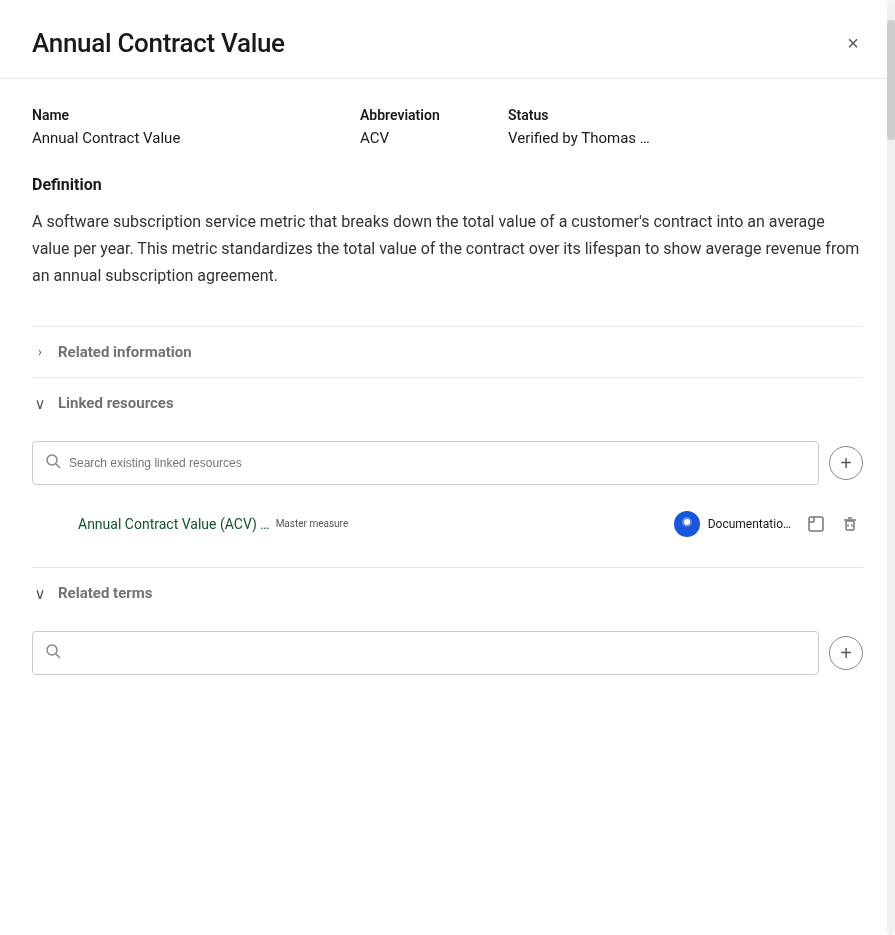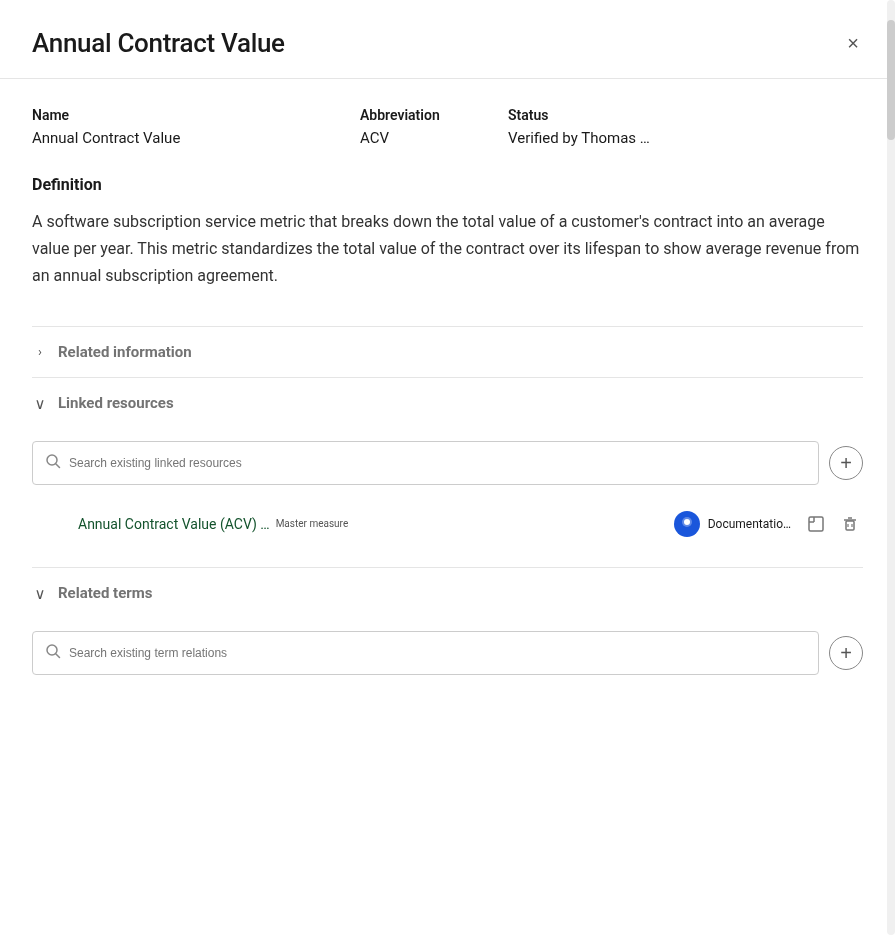--- a/index.html
+++ b/index.html
@@ -373,21 +373,20 @@
       <div class="section-content">
 
         <div class="search-row">
           <div class="search-input-wrapper">
             <span class="search-icon">
               <svg width="16" height="16" viewBox="0 0 16 16" fill="none">
                 <circle cx="7" cy="7" r="5" stroke="#888" stroke-width="1.5"></circle>
                 <line x1="11" y1="11" x2="14.5" y2="14.5" stroke="#888" stroke-width="1.5" stroke-linecap="round"></line>
               </svg>
             </span>
-            <input class="search-input" type="text" placeholder="Search existing term relations" style="">
           </div>
           <button class="add-btn">
             <span style="font-size:20px; line-height:1; color:#555;">+</span>
           </button>
         </div>
       </div>
     </div>
 
   </div>
 

